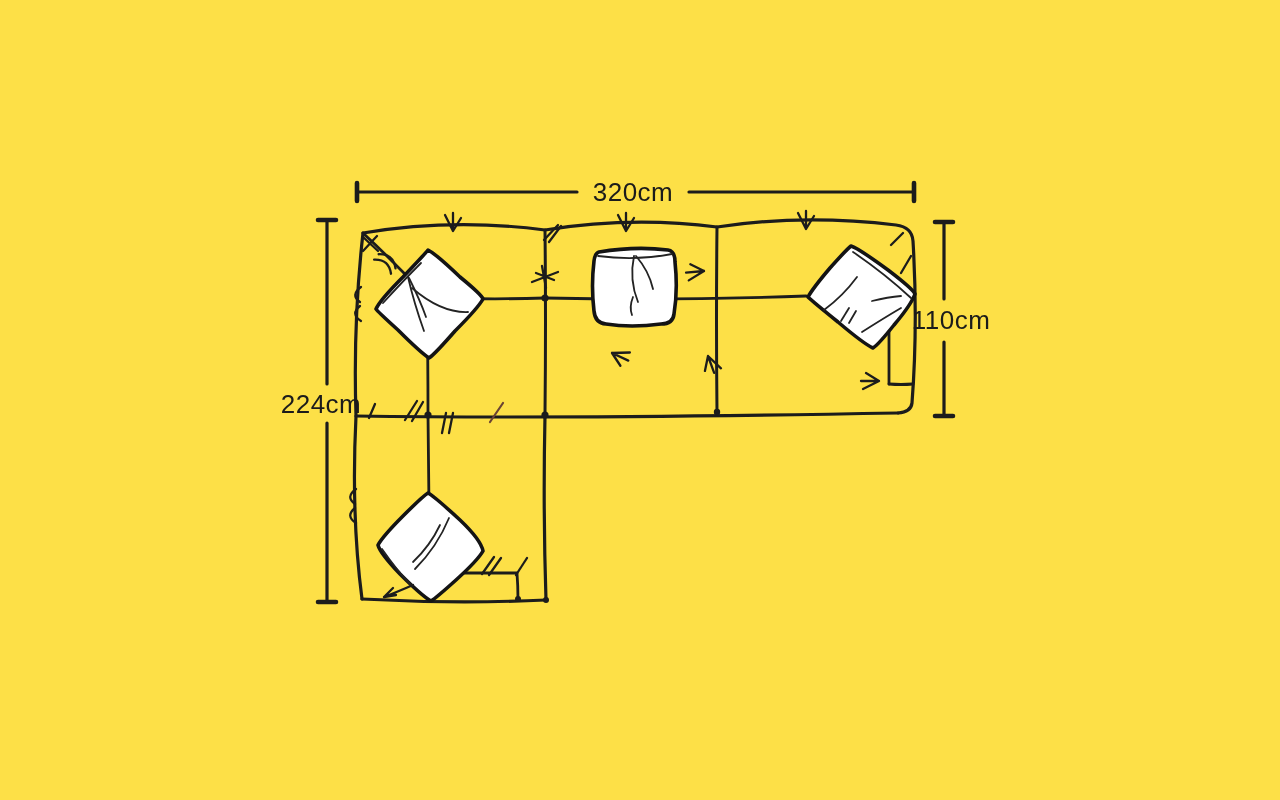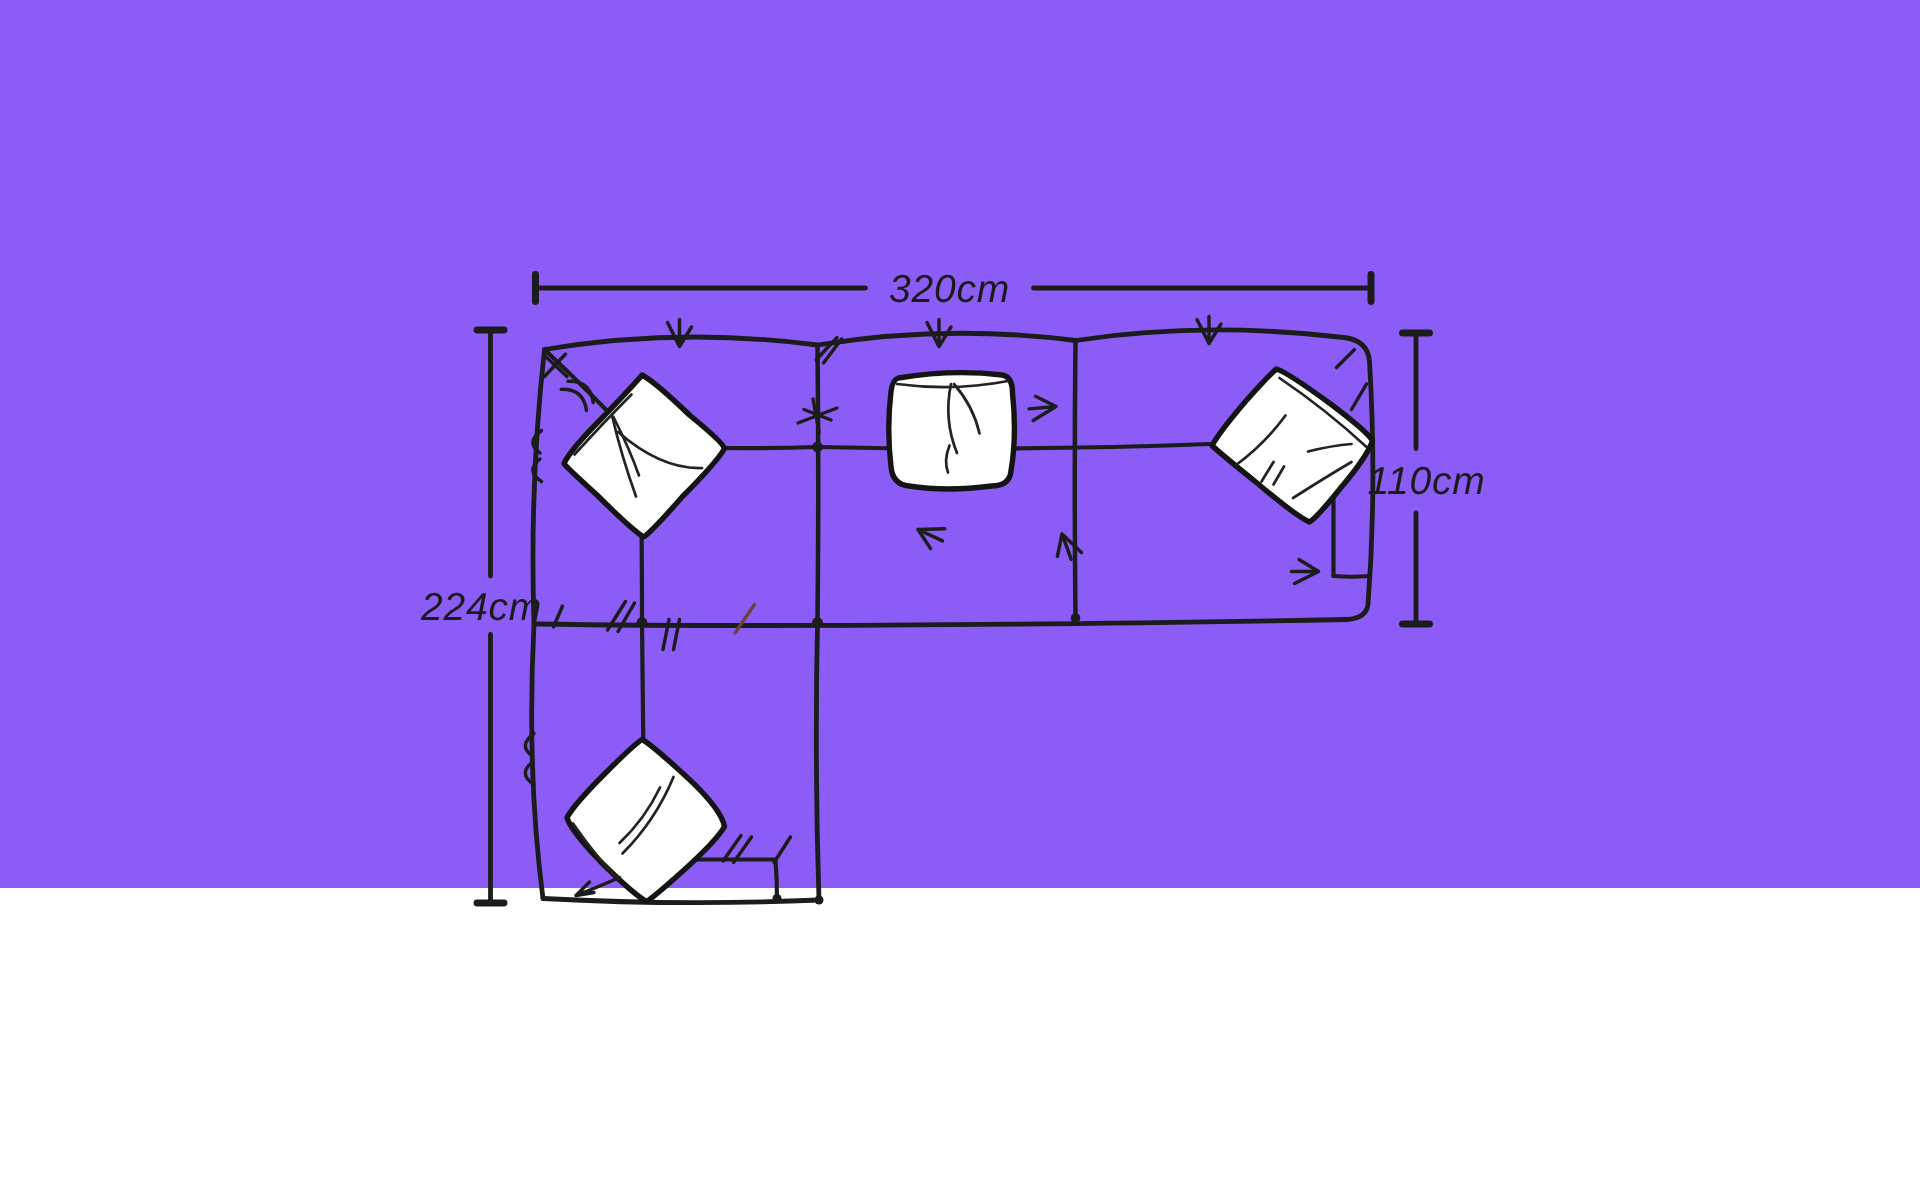--- a/index.html
+++ b/index.html
@@ -1,16 +1,16 @@
 <!DOCTYPE html>
 <html><head>
 <meta charset="utf-8">
 <style>
   html,body{margin:0;padding:0;background:#ffffff;width:1280px;height:800px;overflow:hidden;}
-  .stage{width:1280px;height:592px;position:relative;background:#8b5cf6;font-style:italic;}
+  .stage{width:1280px;height:800px;position:relative;background:#fde047;}
   svg{display:block;}
   .ink{stroke:#1c1c1c;fill:none;stroke-linecap:round;stroke-linejoin:round;}
   .w-outline{stroke-width:3.2px;}
   .w-seam{stroke-width:2.8px;}
   .w-div{stroke-width:3px;}
   .pillow{stroke:#141414;stroke-width:3.6px;fill:#ffffff;stroke-linejoin:round;}
   .crease{stroke:#232323;stroke-width:1.8px;fill:none;stroke-linecap:round;}
   .mark{stroke:#1c1c1c;stroke-width:2.3px;fill:none;stroke-linecap:round;}
   .mark-brown{stroke:#6b4434;stroke-width:2.2px;fill:none;stroke-linecap:round;}
   .dot{fill:#1c1c1c;stroke:none;}

